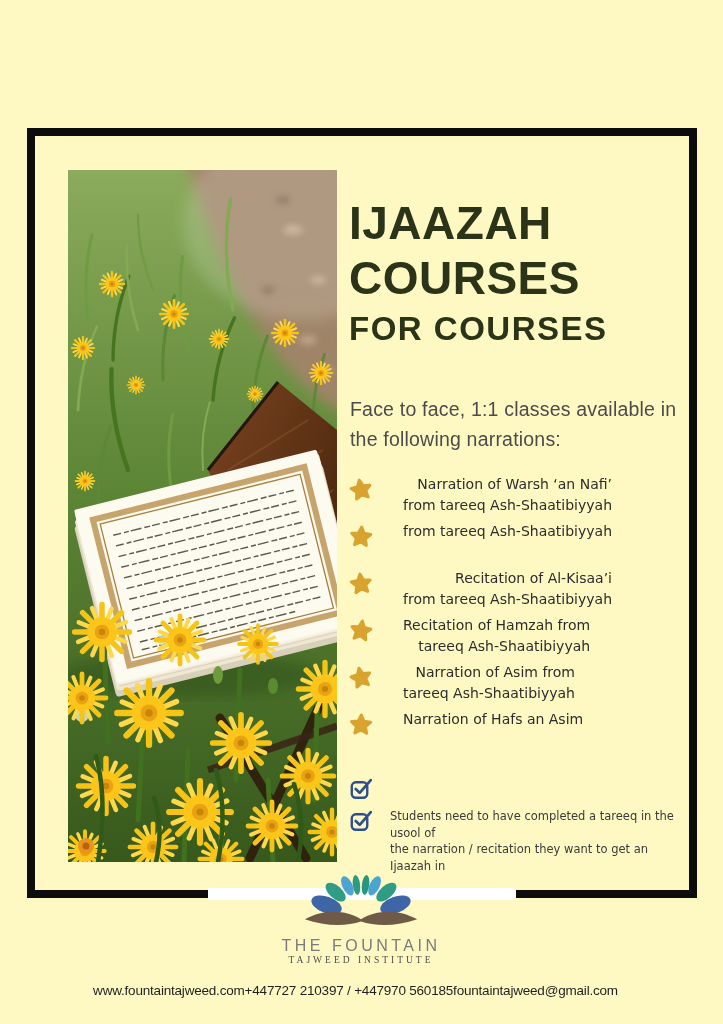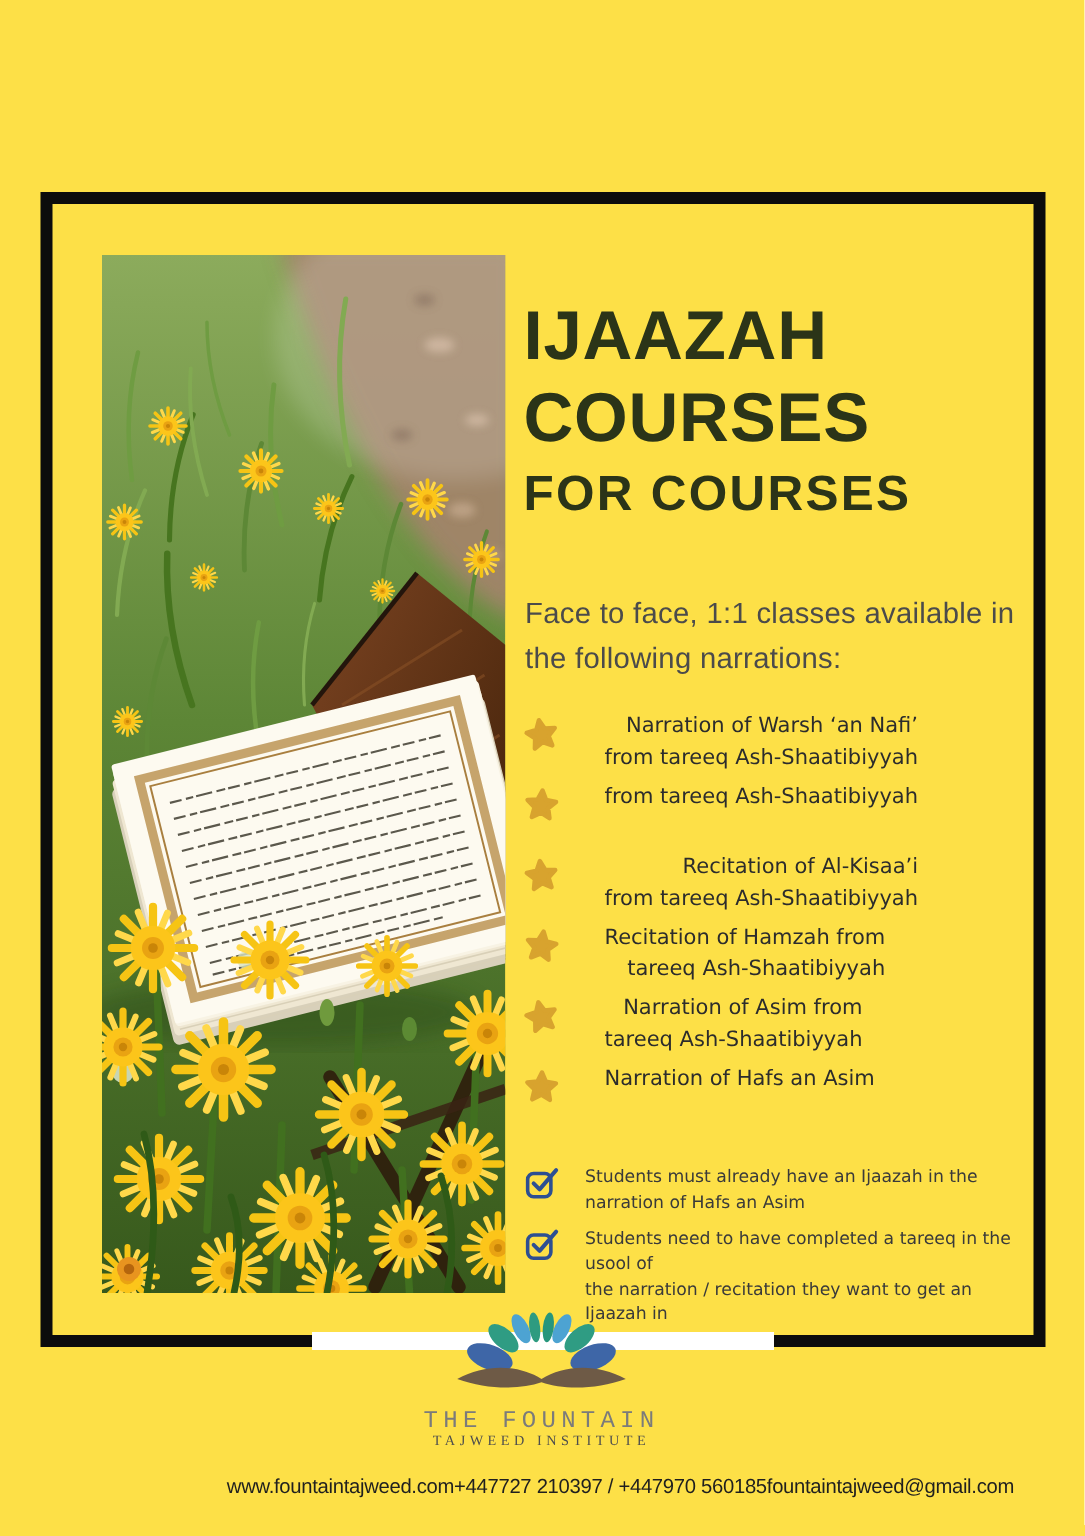--- a/index.html
+++ b/index.html
@@ -1,17 +1,17 @@
 <!DOCTYPE html>
 <html><head>
 <meta charset="utf-8">
 <style>
   html,body{margin:0;padding:0;background:#ffffff;}
   body{width:723px;height:1024px;position:relative;font-family:"Liberation Sans",sans-serif;overflow:hidden;}
-  .page{position:absolute;inset:0;background:#fde047;}
+  .page{position:absolute;inset:0;background:#fef9c3;}
 
   
   .frame{position:absolute;left:27px;top:128px;width:670px;height:770px;border:8px solid #0c0c0c;box-sizing:border-box;}
   .frame-gap{position:absolute;left:208px;top:888px;width:308px;height:12px;background:#fff;}
 
   
   .photo{position:absolute;left:68px;top:170px;width:269px;height:692px;overflow:hidden;}
   .photo svg{display:block;width:100%;height:100%;}
 
   
@@ -29,26 +29,26 @@
 
   
   .reqs{position:absolute;left:350px;top:776px;width:330px;}
   .req-item{display:flex;align-items:flex-start;margin-bottom:8px;}
   .check-wrap{width:23px;height:23px;flex:none;margin-right:17px;margin-top:1px;}
   .req-text{font-family:"DejaVu Sans","Liberation Sans",sans-serif;font-size:11.5px;line-height:1.45;color:#3a3a3a;}
 
   
   .logo{position:absolute;left:241px;top:874px;width:240px;text-align:center;}
   .logo svg{width:132px;height:58px;}
-  .logo-name{font-family:Liberation Mono, monospace;font-size:16px;letter-spacing:3.5px;color:#7b7b7b;margin-top:1px;}
+  .logo-name{font-family:Liberation Sans, sans-serif;font-size:16px;letter-spacing:3.5px;color:#7b7b7b;margin-top:1px;}
   .logo-sub{font-family:"Liberation Serif",serif;font-size:9.5px;letter-spacing:3px;color:#4e4e4e;margin-top:0;}
 
   
   .footer{position:absolute;left:0;top:983px;width:708px;box-sizing:border-box;padding:0 32px 0 35px;
-          display:flex;justify-content:flex-end;font-size:13.5px;color:#1f1f1f;letter-spacing:-0.2px;}
+          display:flex;justify-content:center;font-size:13.5px;color:#1f1f1f;letter-spacing:-0.2px;}
 </style>
 </head>
 <body>
 
 <div class="page">
 
   <div class="frame"></div>
   <div class="frame-gap"></div>
 
   <div class="photo">
@@ -284,24 +284,20 @@
   </div>
 
   <div class="reqs">
     <div class="req-item">
       <span class="check-wrap">
         <svg viewBox="0 0 26 26" width="23" height="23">
             <rect x="2" y="6" width="17.5" height="17.5" rx="4.5" fill="none" stroke="#2d4f92" stroke-width="2.7"></rect>
             <path d="M6.5,13.5 L11,18 L23.5,3.5" fill="none" stroke="#2d4f92" stroke-width="3" stroke-linecap="round" stroke-linejoin="round"></path>
           </svg>
       </span>
-      <div class="req-text">
-        <div>Students must already have an Ijaazah in the</div>
-        <div>narration of Hafs an Asim</div>
-      </div>
     </div>
     <div class="req-item">
       <span class="check-wrap">
         <svg viewBox="0 0 26 26" width="23" height="23">
             <rect x="2" y="6" width="17.5" height="17.5" rx="4.5" fill="none" stroke="#2d4f92" stroke-width="2.7"></rect>
             <path d="M6.5,13.5 L11,18 L23.5,3.5" fill="none" stroke="#2d4f92" stroke-width="3" stroke-linecap="round" stroke-linejoin="round"></path>
           </svg>
       </span>
       <div class="req-text">
         <div>Students need to have completed a tareeq in the usool of</div>

